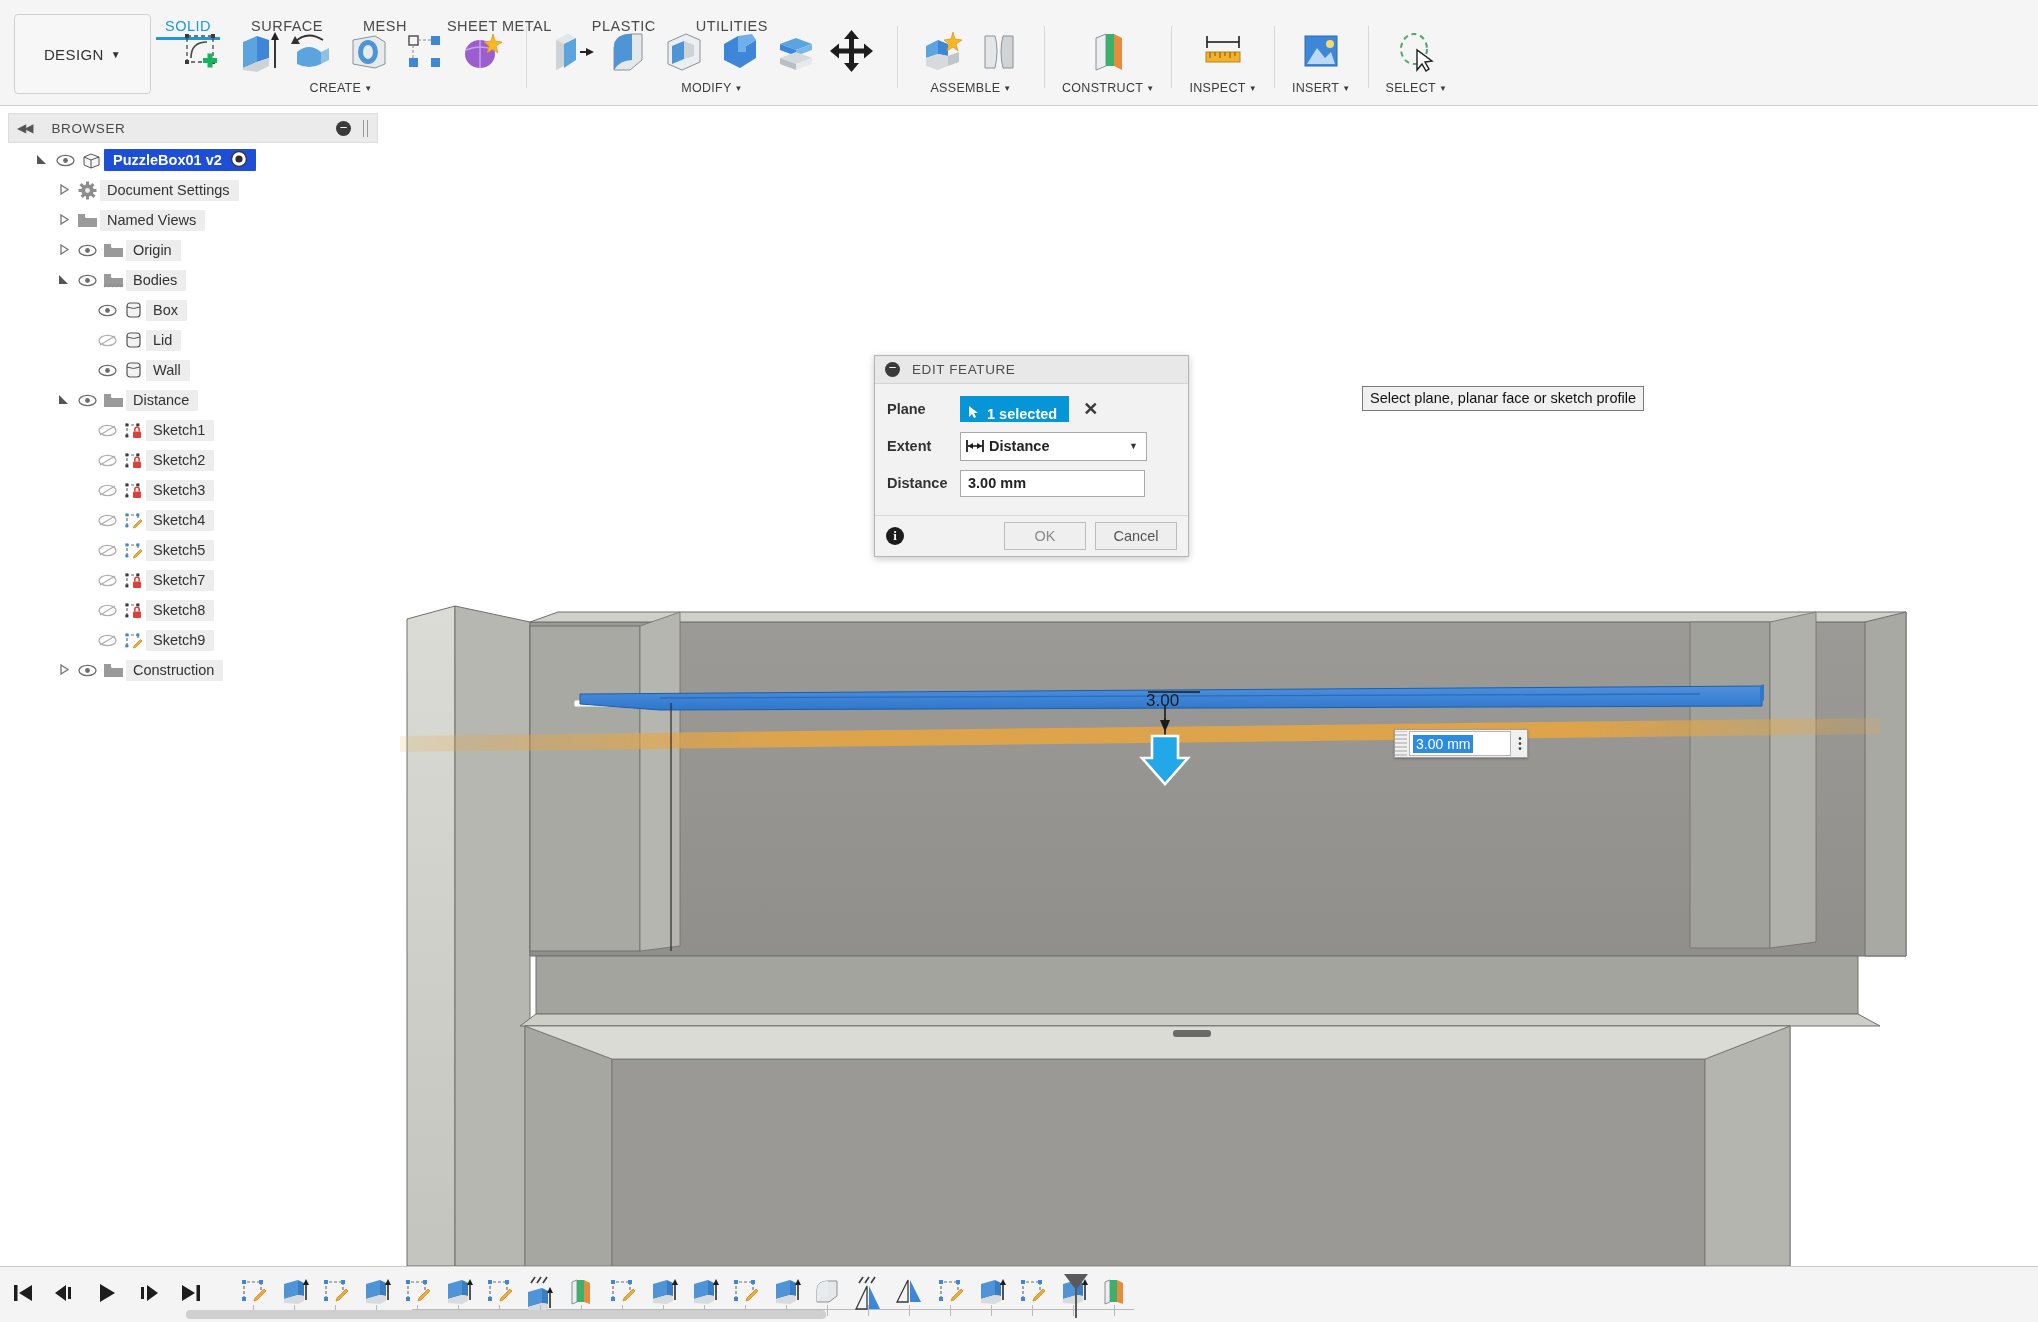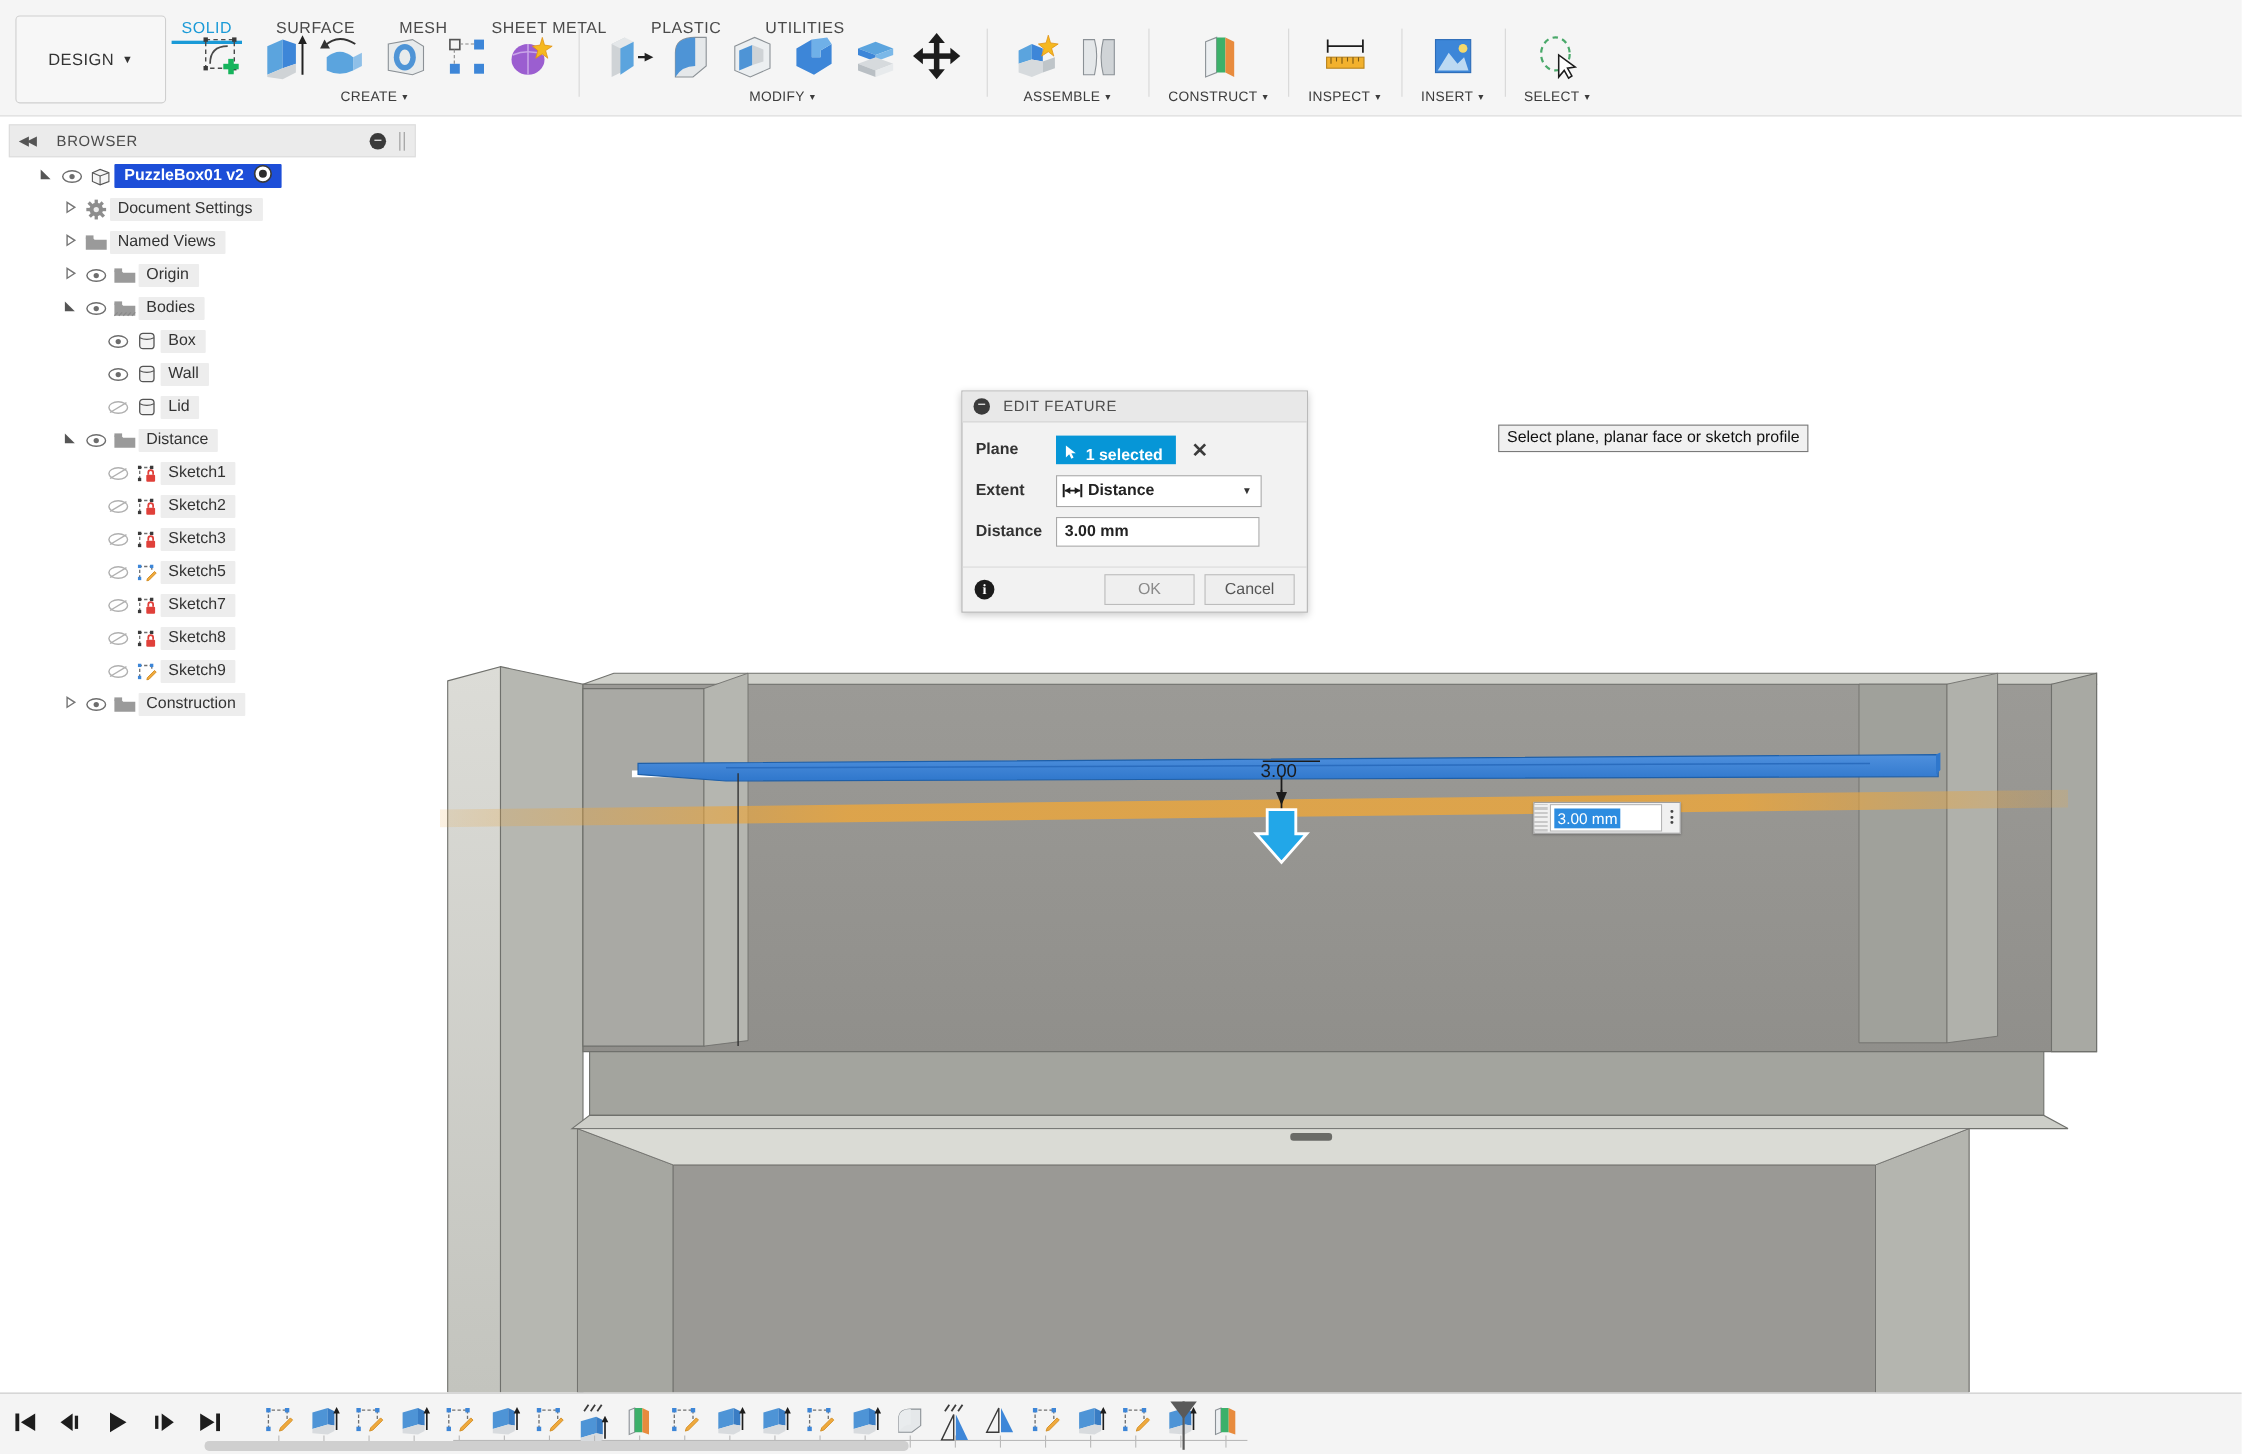--- a/index.html
+++ b/index.html
@@ -602,47 +602,47 @@
             <rect x="3" y="2" width="13" height="14" rx="3" fill="#f2f2f2" stroke="#555" stroke-width="1.2"></rect>
             <path d="M3 6 Q9.5 9 16 6" fill="none" stroke="#555" stroke-width="1"></path>
           </svg>
         </span>
       <span class="lbl">Box</span>
     </div>
 
     <div class="node" style="padding-left:86px">
       <span class="eye">
         <svg width="19" height="13" viewBox="0 0 19 13">
-            <ellipse cx="9.5" cy="6.5" rx="8.5" ry="5.2" fill="none" stroke="#6d6d6d" stroke-width="1.3"></ellipse>
-            <circle cx="9.5" cy="6.5" r="2.4" fill="#6d6d6d"></circle>
+            <ellipse cx="9.5" cy="6.5" rx="8.5" ry="5.2" fill="none" stroke="#b0b0b0" stroke-width="1.3"></ellipse>
+            <line x1="2" y1="11" x2="17" y2="2" stroke="#b0b0b0" stroke-width="1.3"></line>
           </svg>
         </span>
       <span class="nico">
         <svg width="19" height="18" viewBox="0 0 19 18">
             <rect x="3" y="2" width="13" height="14" rx="3" fill="#f2f2f2" stroke="#555" stroke-width="1.2"></rect>
             <path d="M3 6 Q9.5 9 16 6" fill="none" stroke="#555" stroke-width="1"></path>
           </svg>
         </span>
-      <span class="lbl">Wall</span>
+      <span class="lbl">Lid</span>
     </div>
 
     <div class="node" style="padding-left:86px">
       <span class="eye">
         <svg width="19" height="13" viewBox="0 0 19 13">
-            <ellipse cx="9.5" cy="6.5" rx="8.5" ry="5.2" fill="none" stroke="#b0b0b0" stroke-width="1.3"></ellipse>
-            <line x1="2" y1="11" x2="17" y2="2" stroke="#b0b0b0" stroke-width="1.3"></line>
+            <ellipse cx="9.5" cy="6.5" rx="8.5" ry="5.2" fill="none" stroke="#6d6d6d" stroke-width="1.3"></ellipse>
+            <circle cx="9.5" cy="6.5" r="2.4" fill="#6d6d6d"></circle>
           </svg>
         </span>
       <span class="nico">
         <svg width="19" height="18" viewBox="0 0 19 18">
             <rect x="3" y="2" width="13" height="14" rx="3" fill="#f2f2f2" stroke="#555" stroke-width="1.2"></rect>
             <path d="M3 6 Q9.5 9 16 6" fill="none" stroke="#555" stroke-width="1"></path>
           </svg>
         </span>
-      <span class="lbl">Lid</span>
+      <span class="lbl">Wall</span>
     </div>
 
     <div class="node" style="padding-left:44px">
       <span class="tw">
         <svg width="13" height="13" viewBox="0 0 13 13">
             <polygon points="2,2 11,11 2,11" fill="#555"></polygon>
           </svg></span>
       <span class="eye">
         <svg width="19" height="13" viewBox="0 0 19 13">
             <ellipse cx="9.5" cy="6.5" rx="8.5" ry="5.2" fill="none" stroke="#6d6d6d" stroke-width="1.3"></ellipse>
@@ -723,20 +723,42 @@
               <rect x="13.4" y="2.4" width="3" height="3"></rect>
               <rect x="2.4" y="13.4" width="3" height="3"></rect>
             </g>
           <rect x="10" y="10.5" width="8" height="6.5" rx="1" fill="#e0403a"></rect>
           <path d="M11.8 10.5 v-2 a2.2 2.2 0 0 1 4.4 0 v2" fill="none" stroke="#e0403a" stroke-width="1.6"></path>
           </svg>
         </span>
       <span class="lbl">Sketch3</span>
     </div>
 
+    <div class="node" style="padding-left:86px">
+      <span class="eye">
+        <svg width="19" height="13" viewBox="0 0 19 13">
+            <ellipse cx="9.5" cy="6.5" rx="8.5" ry="5.2" fill="none" stroke="#b0b0b0" stroke-width="1.3"></ellipse>
+            <line x1="2" y1="11" x2="17" y2="2" stroke="#b0b0b0" stroke-width="1.3"></line>
+          </svg>
+        </span>
+      <span class="nico">
+        <svg width="21" height="19" viewBox="0 0 21 19">
+          <g stroke="#6f6f6f" stroke-width="1.2" fill="none" stroke-dasharray="3 2">
+              <path d="M4 15 L4 4 L15 4 M15 4 L15 9"></path>
+            </g>
+          <g fill="#3d86d8">
+              <rect x="2.4" y="2.4" width="3" height="3"></rect>
+              <rect x="13.4" y="2.4" width="3" height="3"></rect>
+              <rect x="2.4" y="13.4" width="3" height="3"></rect>
+            </g>
+          <path d="M17.5 8.5 L19 10 L12.5 16.5 L10.5 17 L11 15 Z" fill="#f0a93c" stroke="#cf8a1e" stroke-width=".8"></path>
+          </svg>
+        </span>
+      <span class="lbl">Sketch4</span>
+    </div>
 
     <div class="node" style="padding-left:86px">
       <span class="eye">
         <svg width="19" height="13" viewBox="0 0 19 13">
             <ellipse cx="9.5" cy="6.5" rx="8.5" ry="5.2" fill="none" stroke="#b0b0b0" stroke-width="1.3"></ellipse>
             <line x1="2" y1="11" x2="17" y2="2" stroke="#b0b0b0" stroke-width="1.3"></line>
           </svg>
         </span>
       <span class="nico">
         <svg width="21" height="19" viewBox="0 0 21 19">

